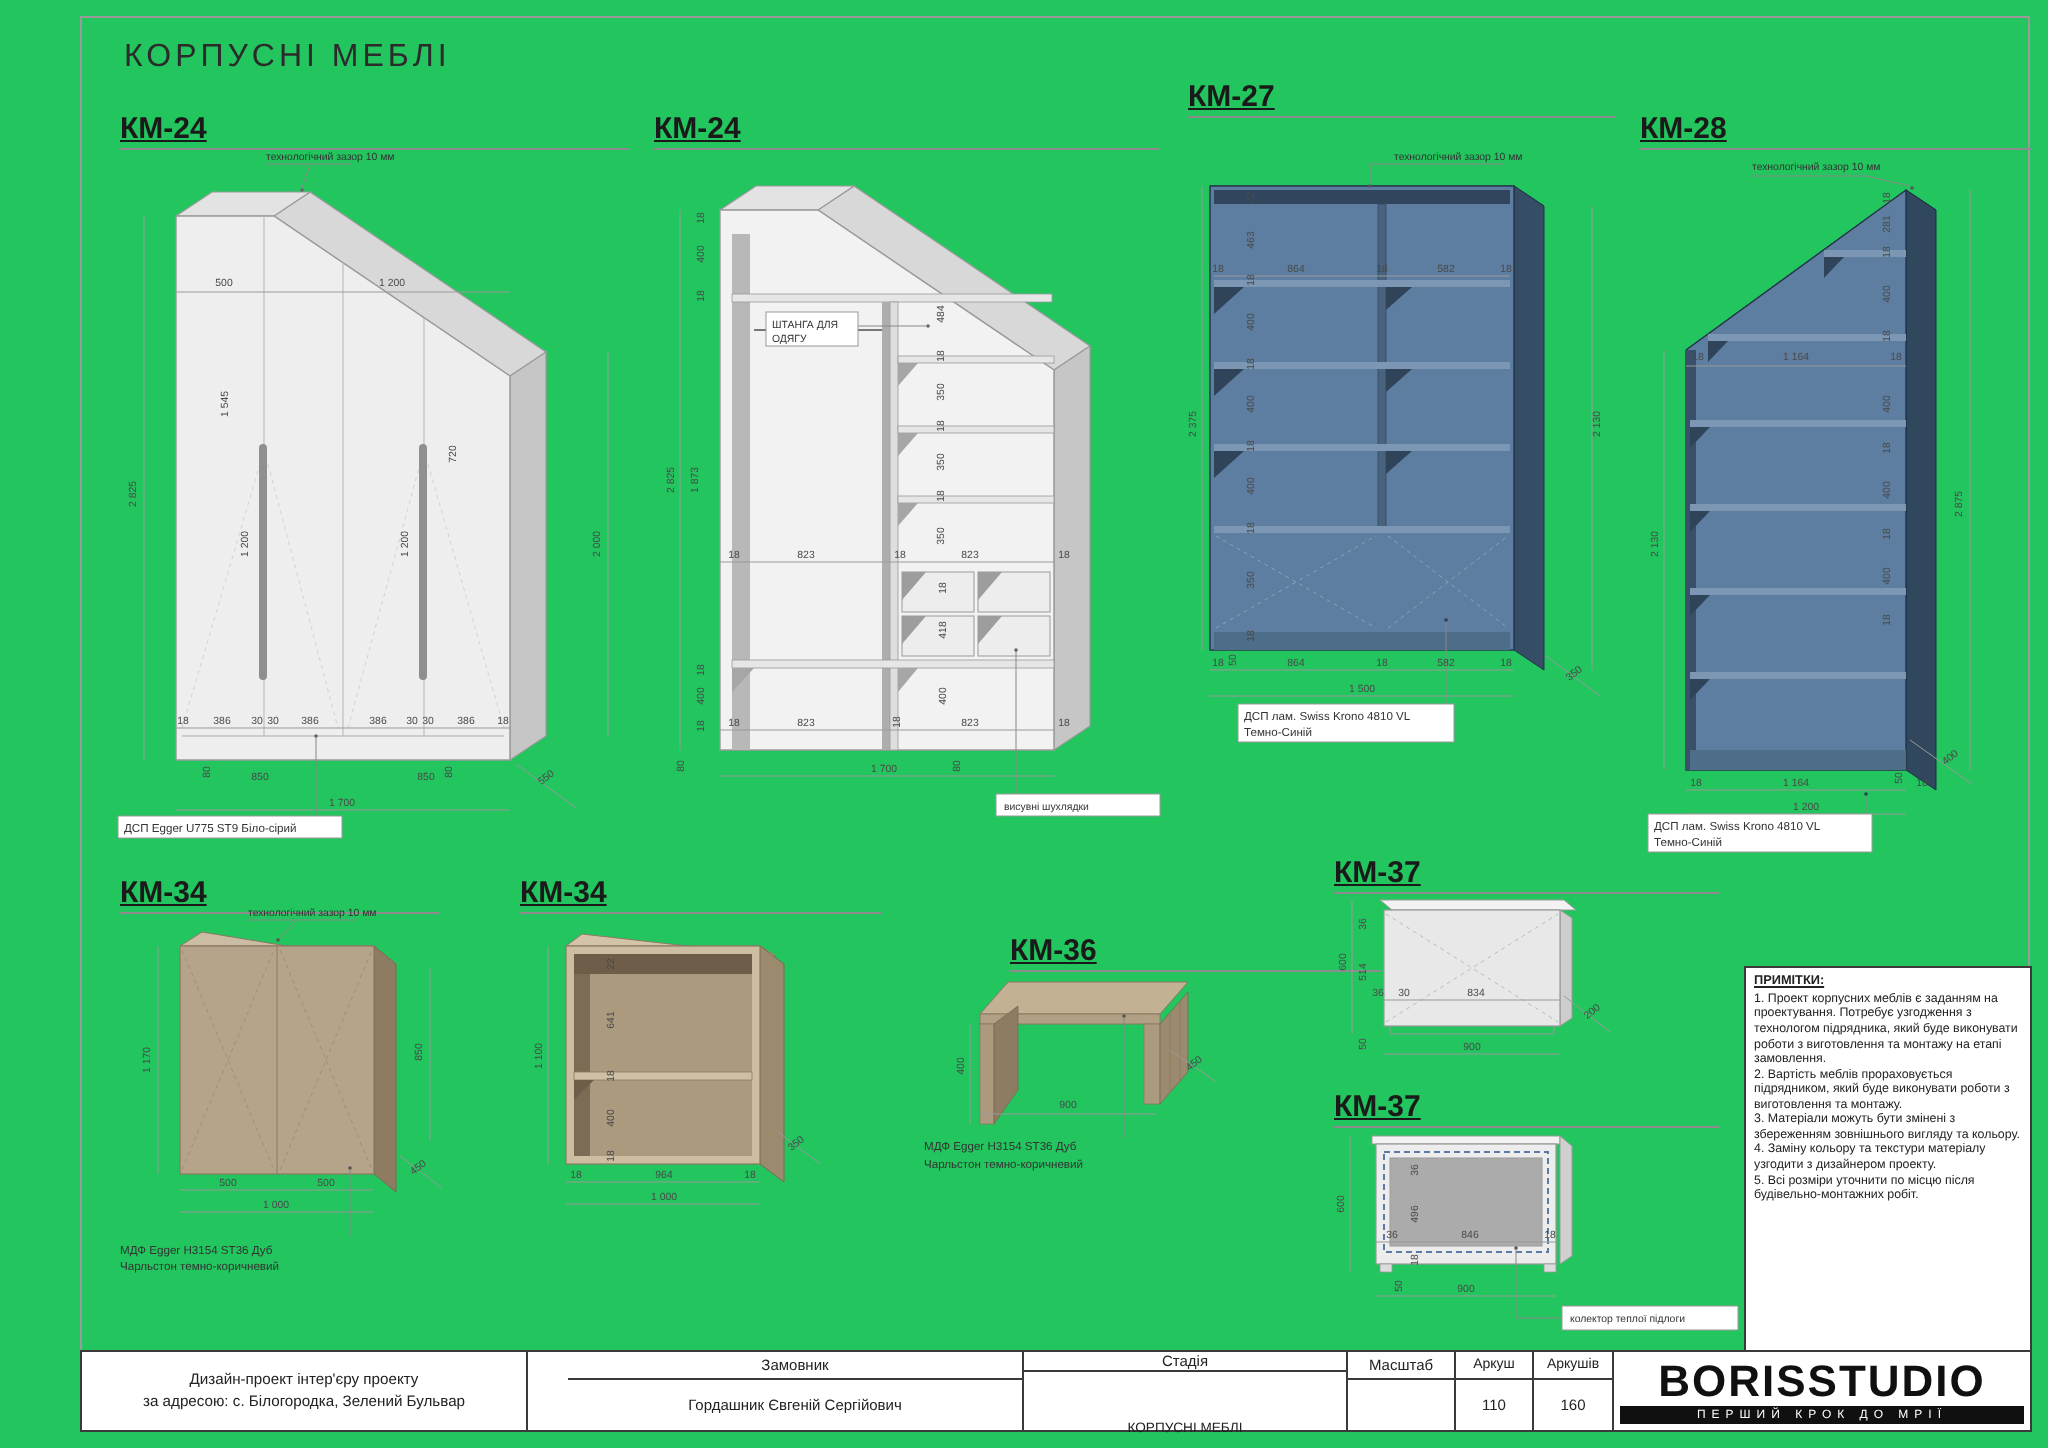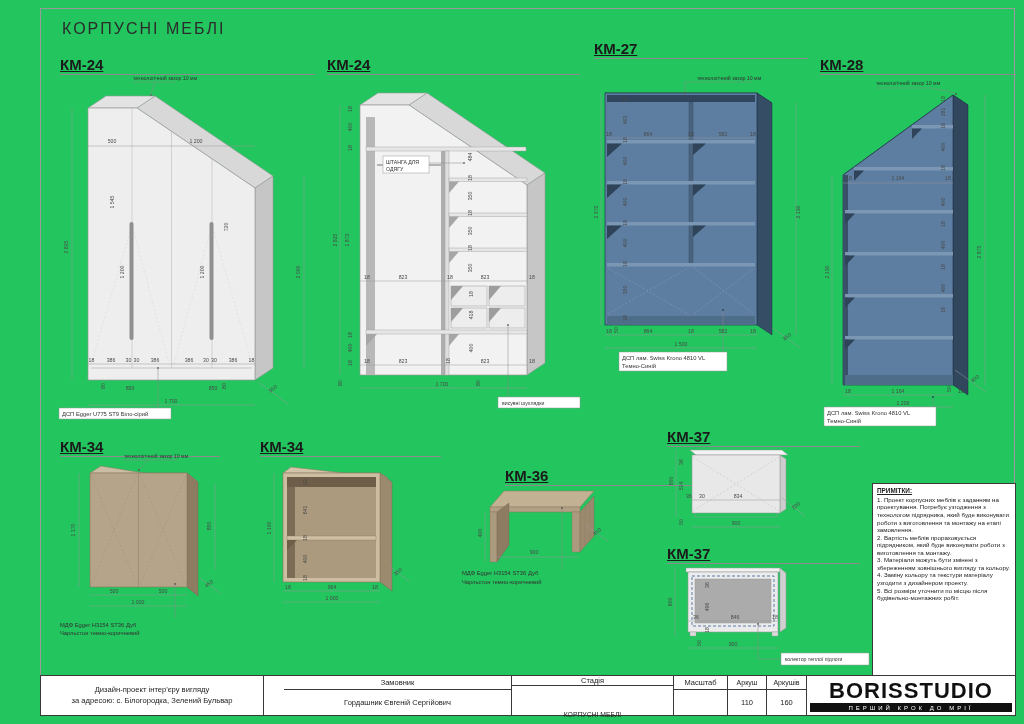--- a/index.html
+++ b/index.html
@@ -459,21 +459,21 @@
     <h4>ПРИМІТКИ:</h4>
     <p>1. Проект корпусних меблів є заданням на проектування. Потребує узгодження з технологом підрядника, який буде виконувати роботи з виготовлення та монтажу на етапі замовлення.</p>
     <p>2. Вартість меблів прораховується підрядником, який буде виконувати роботи з виготовлення та монтажу.</p>
     <p>3. Матеріали можуть бути змінені з збереженням зовнішнього вигляду та кольору.</p>
     <p>4. Заміну кольору та текстури матеріалу узгодити з дизайнером проекту.</p>
     <p>5. Всі розміри уточнити по місцю після будівельно-монтажних робіт.</p>
   </div>
 
   <div class="tblock">
     <div class="tc proj" style="width:222px;display:flex;">
-      <div>Дизайн-проект інтер'єру вигляду</div>
+      <div>Дизайн-проект інтер'єру проекту</div>
       <div>за адресою: с. Білогородка, Зелений Бульвар</div>
     </div>
     <div class="tc" style="width:248px;padding-left:20px;">
       <div class="lblrow">Замовник</div>
       <div class="valrow">Гордашник Євгеній Сергійович</div>
     </div>
     <div class="tc" style="width:162px;gap:25px;">
       <div class="lblrow">Стадія</div>
       <div class="valrow" style="font-size:6.8px;">КОРПУСНІ МЕБЛІ</div>
     </div>

